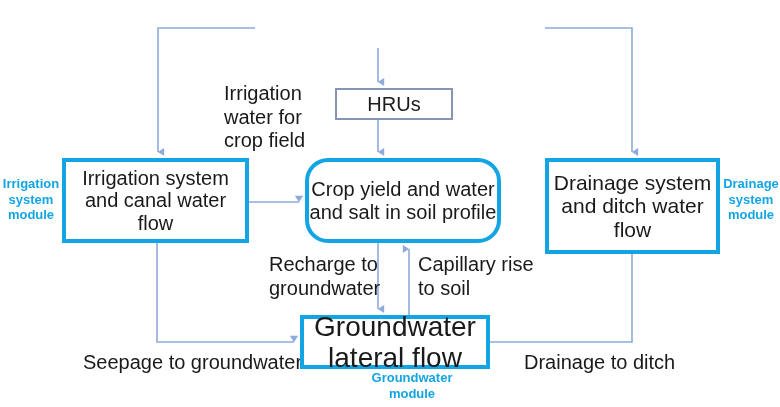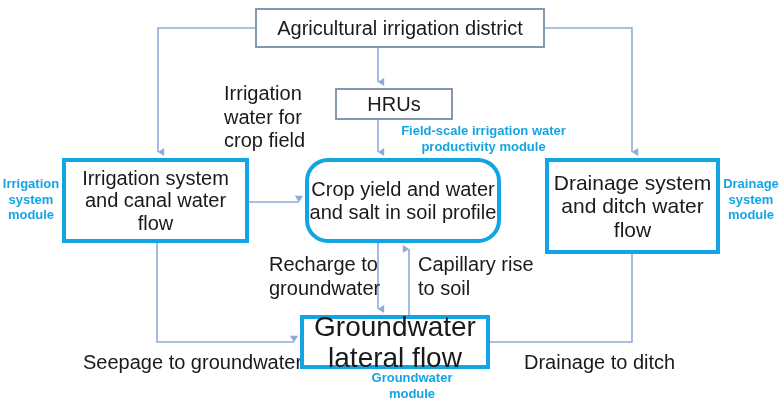--- a/index.html
+++ b/index.html
@@ -136,23 +136,20 @@
       <path d="M378,243 L378,309" marker-end="url(#arrow-down)"></path>
 
       <path d="M409,315 L409,249" marker-end="url(#arrow-up)"></path>
 
       <path d="M157,243 L157,342 L294,342" marker-end="url(#arrow-right)"></path>
 
       <path d="M490,342 L632,342 L632,249" marker-end="url(#arrow-up)"></path>
     </g>
   </svg>
 
-  <div class="box box-gray" id="box-district">
-    <span class="box-label">Agricultural irrigation district</span>
-  </div>
 
   <div class="box box-gray" id="box-hrus">
     <span class="box-label">HRUs</span>
   </div>
 
   <div class="box box-cyan" id="box-irrigation">
     <span class="box-label">Irrigation system and canal water flow</span>
   </div>
 
   <div class="box box-cyan" id="box-crop">
@@ -182,19 +179,17 @@
   <div class="caption" id="cap-drainage-ditch">Drainage to ditch</div>
 
   <div class="module-label" id="mod-irrigation">Irrigation
 system
 module</div>
 
   <div class="module-label" id="mod-drainage">Drainage
 system
 module</div>
 
-  <div class="module-label" id="mod-fieldscale">Field-scale irrigation water
-productivity module</div>
 
   <div class="module-label" id="mod-groundwater">Groundwater
 module</div>
 
 </div>
 
 </body></html>

